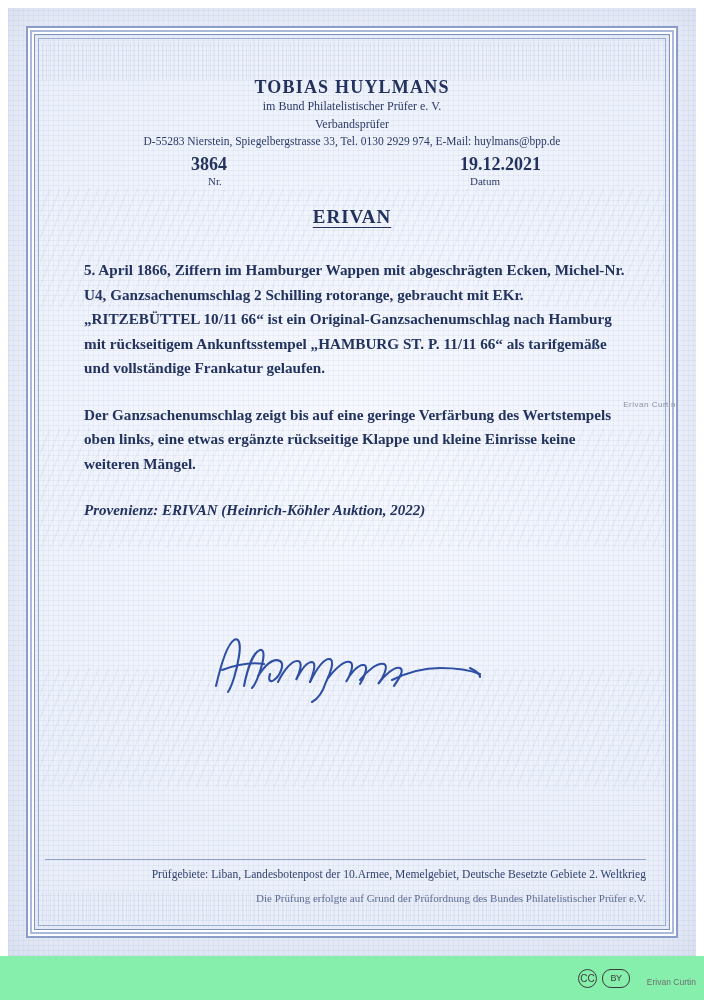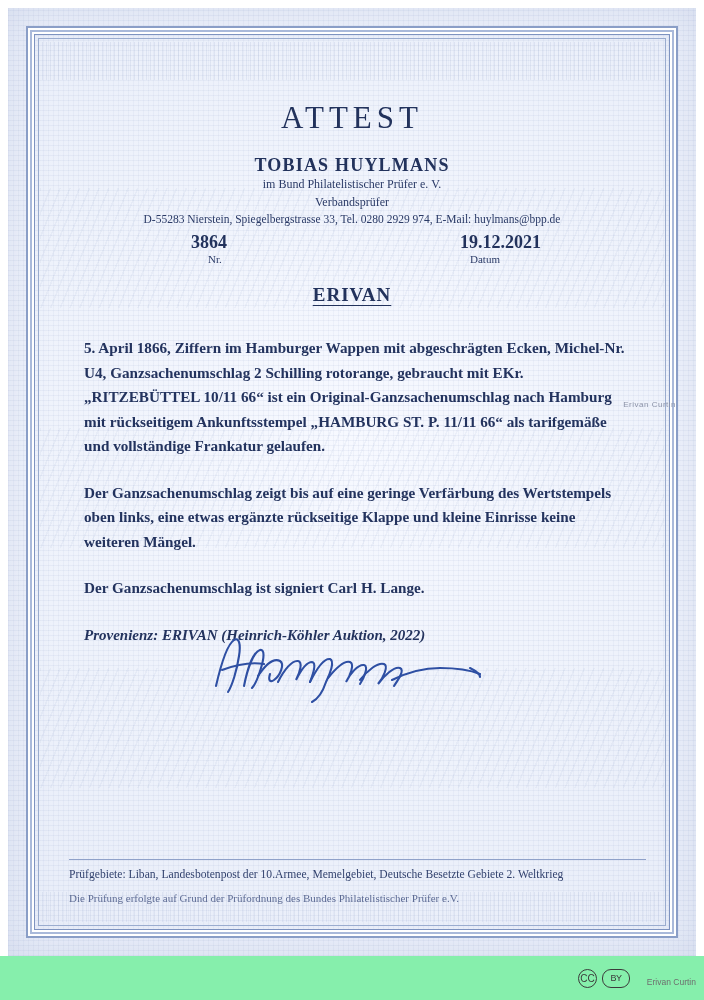--- a/index.html
+++ b/index.html
@@ -222,24 +222,24 @@
     left: 150px;
     top: 572px;
     width: 290px;
     height: 80px;
   }
   #signature svg { display: block; }
 
   
   #footer {
     position: absolute;
-    left: 61px;
+    left: 37px;
     right: 50px;
     bottom: 52px;
-    text-align: left;
+    text-align: right;
     color: #32426e;
   }
   #footer .rule {
     border-top: 1px solid #8fa1c9;
     margin-bottom: 7px;
   }
   #footer .f-line {
     font-size: 11.6px;
     line-height: 16px;
   }
@@ -312,40 +312,38 @@
     <div id="border-outer"></div>
     <div id="border-inner"></div>
     <div id="guilloche-top"></div>
     <div id="guilloche-bottom"></div>
     <div class="wave-band" style="top:180px"></div>
     <div class="wave-band" style="top:420px"></div>
     <div class="wave-band" style="top:660px"></div>
 
     <div id="content">
 
-      <div id="title">ATTEST</div>
 
       <div id="prueferName">TOBIAS HUYLMANS</div>
       <div class="pruefer-sub line2">im Bund Philatelistischer Prüfer e. V.</div>
       <div class="pruefer-sub">Verbandsprüfer</div>
-      <div id="address">D-55283 Nierstein, Spiegelbergstrasse 33, Tel. 0280 2929 974, E-Mail: huylmans@bpp.de</div>
+      <div id="address">D-55283 Nierstein, Spiegelbergstrasse 33, Tel. 0130 2929 974, E-Mail: huylmans@bpp.de</div>
 
       <div id="numrow">
         <div class="num-value" id="nr-value">3864</div>
         <div class="num-label" id="nr-label">Nr.</div>
         <div class="num-value" id="datum-value">19.12.2021</div>
         <div class="num-label" id="datum-label">Datum</div>
       </div>
 
       <div id="heading">ERIVAN</div>
 
       <div id="body">
         <p>5. April 1866, Ziffern im Hamburger Wappen mit abgeschrägten Ecken, Michel-Nr. U4, Ganzsachenumschlag 2 Schilling rotorange, gebraucht mit EKr. „RITZEBÜTTEL 10/11 66“ ist ein Original-Ganzsachenumschlag nach Hamburg mit rückseitigem Ankunftsstempel „HAMBURG ST. P. 11/11 66“ als tarifgemäße und vollständige Frankatur gelaufen.</p>
         <p>Der Ganzsachenumschlag zeigt bis auf eine geringe Verfärbung des Wertstempels oben links, eine etwas ergänzte rückseitige Klappe und kleine Einrisse keine weiteren Mängel.</p>
-        <p>Der Ganzsachenumschlag ist signiert Carl H. Lange.</p>
         <p class="provenance">Provenienz: ERIVAN (Heinrich-Köhler Auktion, 2022)</p>
       </div>
 
       <div id="signature">
         <svg width="290" height="80" viewBox="0 0 290 80" fill="none" xmlns="http://www.w3.org/2000/svg">
           <g stroke="#2e4fa3" stroke-width="2.1" stroke-linecap="round" fill="none">
             <path d="M8 56 C14 30, 20 14, 26 10 C31 7, 33 14, 31 26 C29 40, 24 56, 20 62"></path>
             <path d="M14 40 C30 34, 44 32, 56 34"></path>
             <path d="M36 56 C40 36, 46 22, 52 20 C57 19, 56 28, 53 38 C50 48, 46 56, 44 58"></path>
             <path d="M50 46 C58 34, 66 28, 72 31 C77 34, 72 46, 66 50 C62 53, 60 50, 62 44"></path>

